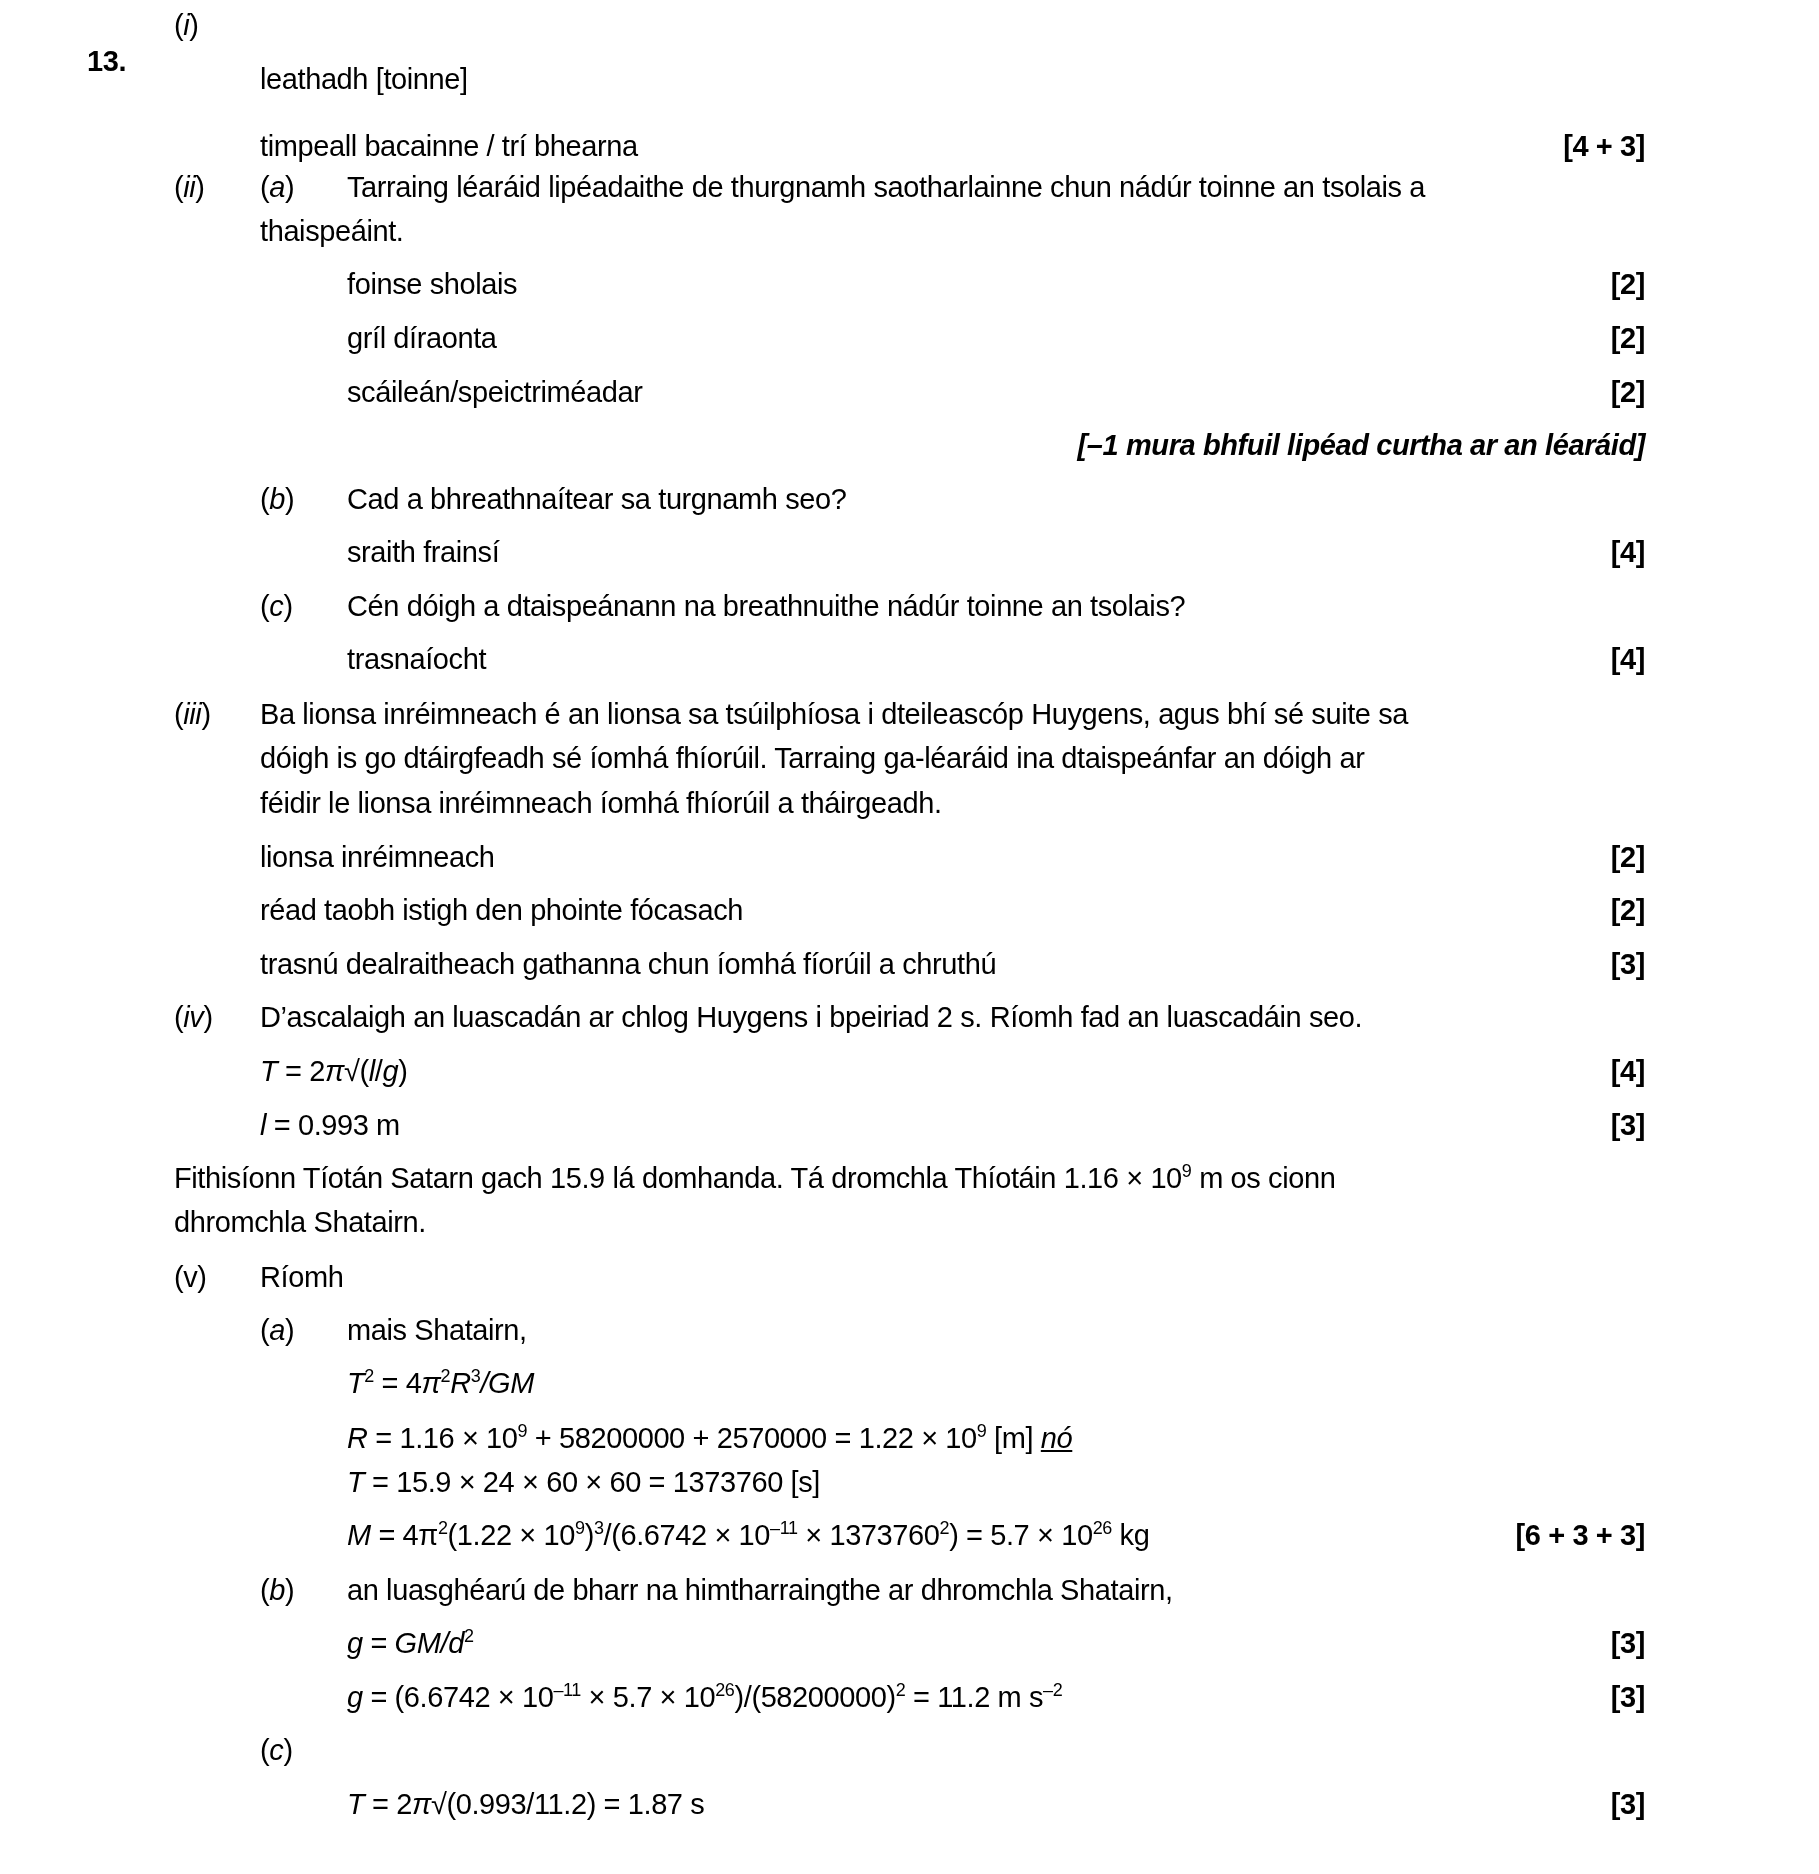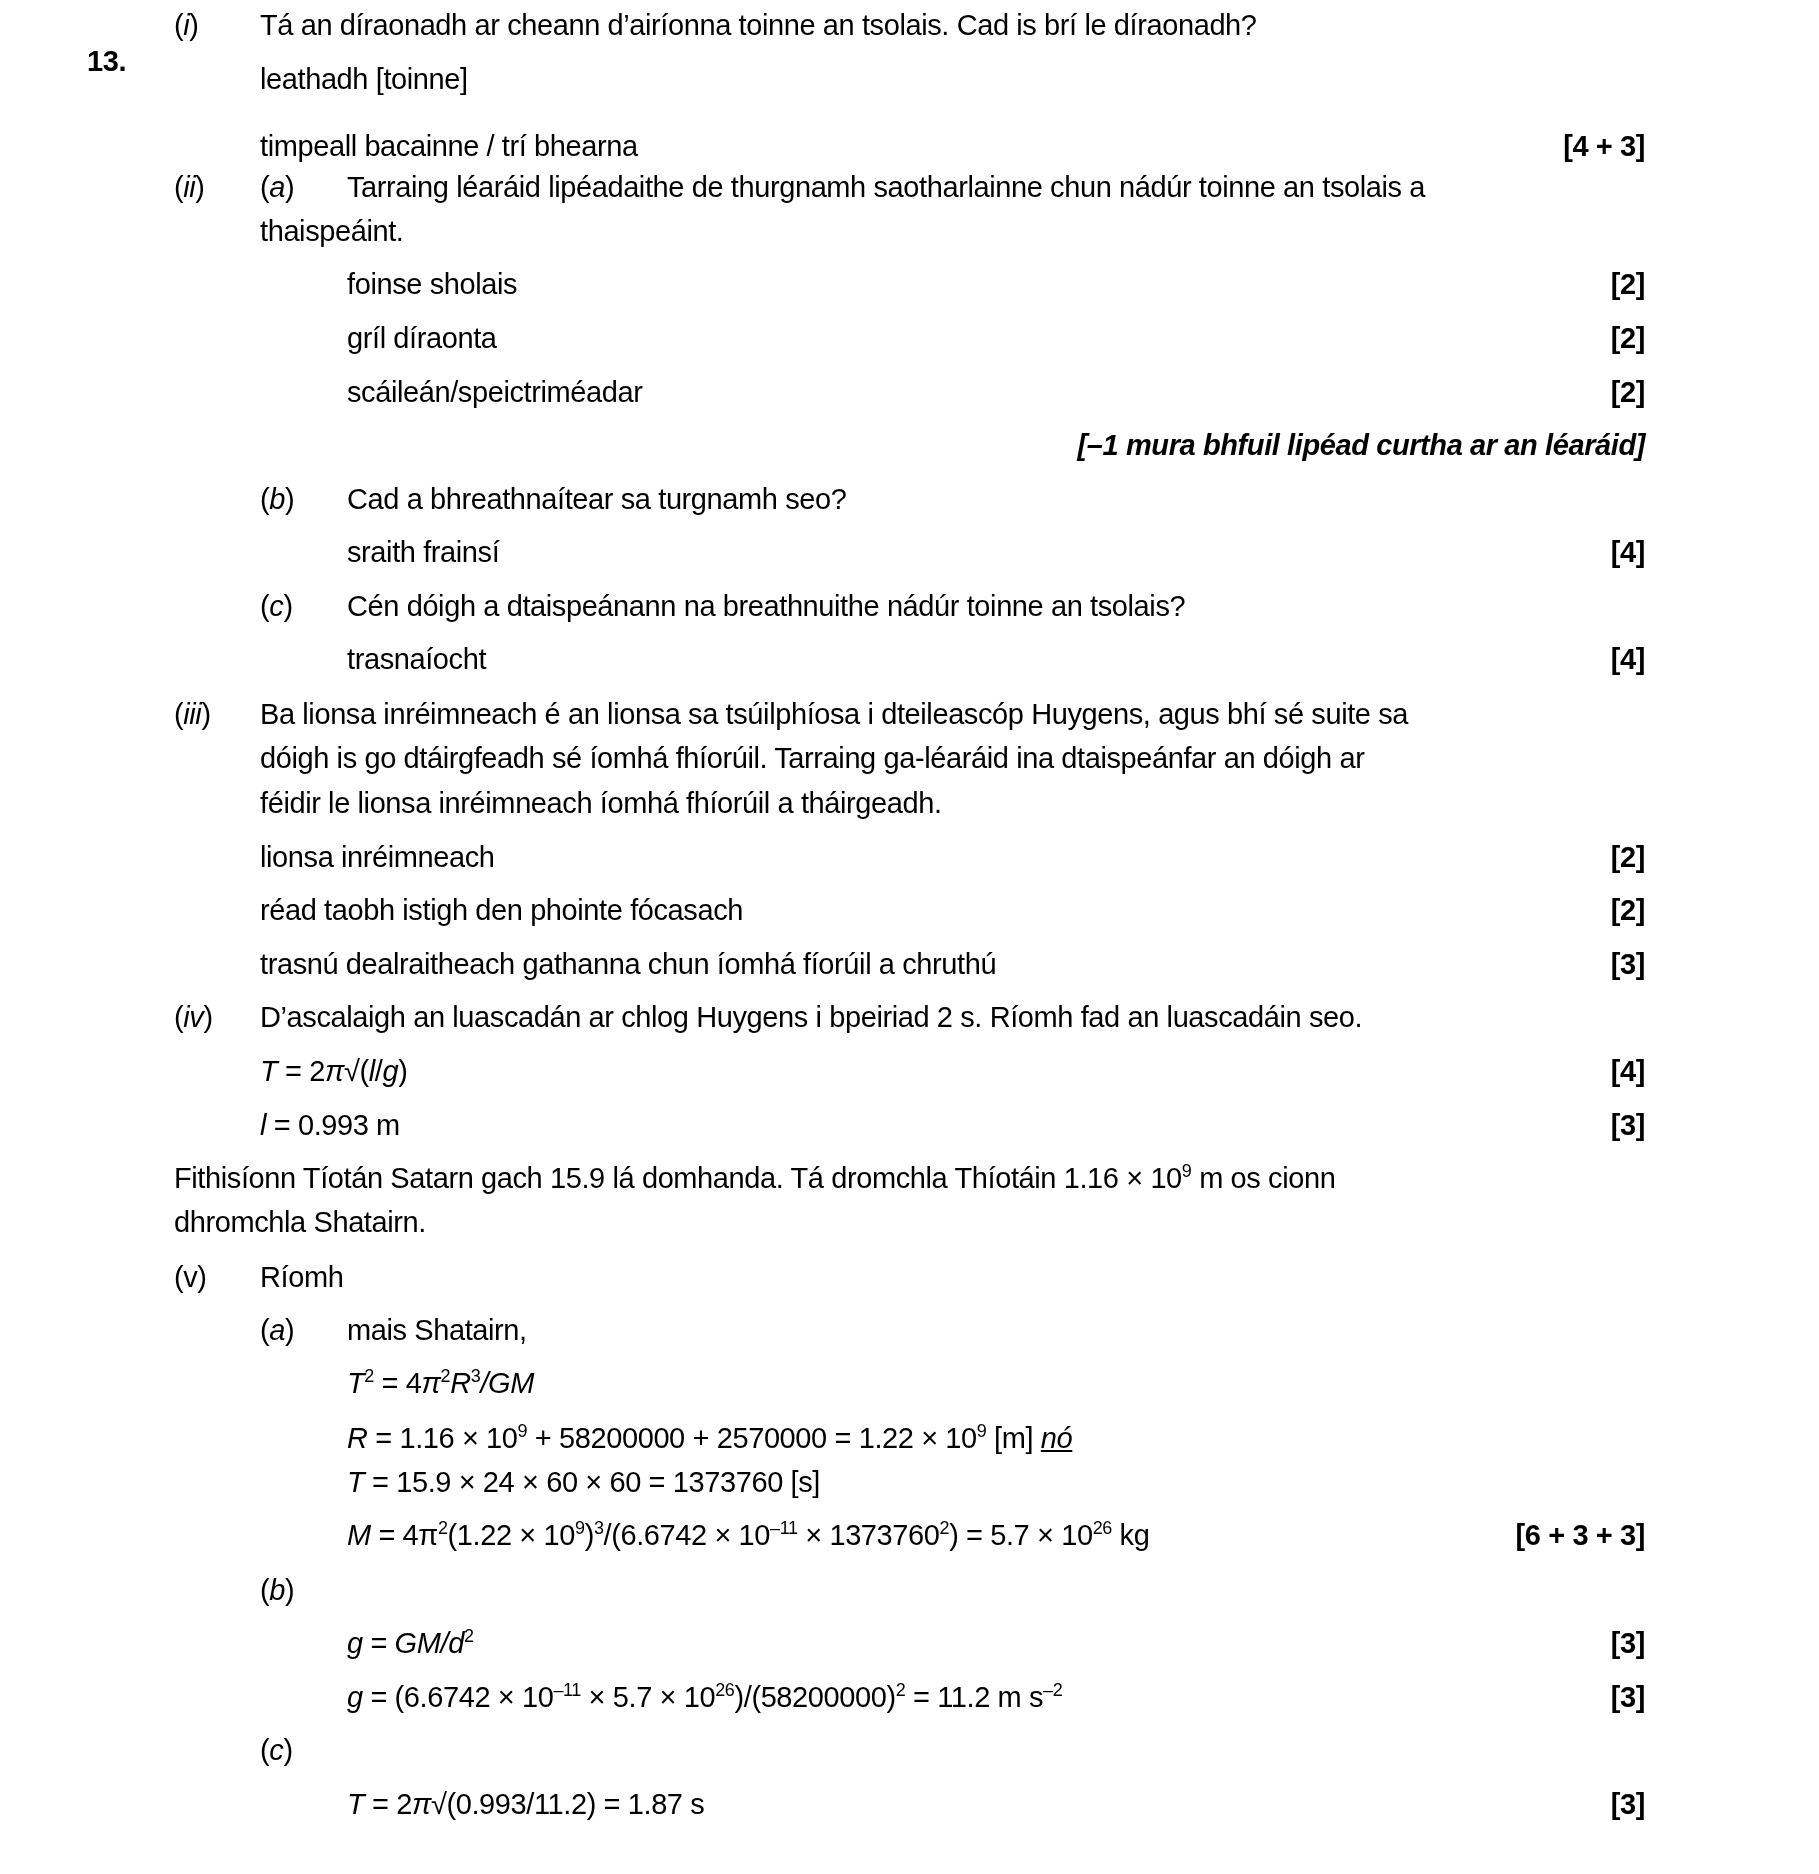--- a/index.html
+++ b/index.html
@@ -17,21 +17,20 @@
   .i{font-style:italic;}
   sup{font-size:18px;line-height:0;vertical-align:11px;}
   .u{text-decoration:underline;}
 </style>
 </head>
 <body>
 
 <div class="ln" style="top:3px">
   <span class="qn">13.</span>
   <span class="l1">(<span class="i">i</span>)</span>
-  <span class="t1">Tá an díraonadh ar cheann d’airíonna toinne an tsolais.  Cad is brí le díraonadh?</span>
 </div>
 <div class="ln" style="top:57px">
   <span class="t1 b">leathadh [toinne]</span>
 </div>
 <div class="ln" style="top:124px">
   <span class="t1 b">timpeall bacainne / trí bhearna</span>
   <span class="mk">[4 + 3]</span>
 </div>
 
 <div class="ln" style="top:165px">
@@ -133,20 +132,21 @@
 </div>
 <div class="ln" style="top:1460px">
   <span class="t2 b"><span class="i">T</span><span> = 15.9 × 24 × 60 × 60 = 1373760 [s]</span></span>
 </div>
 <div class="ln" style="top:1513px">
   <span class="t2 b"><span class="i">M</span><span> = 4π</span><sup>2</sup><span>(1.22 × 10</span><sup>9</sup><span>)</span><sup>3</sup><span>/(6.6742 × 10</span><sup>–11</sup><span> × 1373760</span><sup>2</sup><span>) = 5.7 × 10</span><sup>26</sup><span> kg</span></span>
   <span class="mk">[6 + 3 + 3]</span>
 </div>
 <div class="ln" style="top:1568px">
   <span class="l2">(<span class="i">b</span>)</span>
+  <span class="t2">an luasghéarú de bharr na himtharraingthe ar dhromchla Shatairn,</span>
 </div>
 <div class="ln" style="top:1621px">
   <span class="t2 b"><span class="i">g</span><span> = </span><span class="i">GM</span><span class="i">/</span><span class="i">d</span><sup>2</sup></span>
   <span class="mk">[3]</span>
 </div>
 <div class="ln" style="top:1675px">
   <span class="t2 b"><span class="i">g</span><span> = (6.6742 × 10</span><sup>–11</sup><span> × 5.7 × 10</span><sup>26</sup><span>)/(58200000)</span><sup>2</sup><span> = 11.2 m s</span><sup>–2</sup></span>
   <span class="mk">[3]</span>
 </div>
 <div class="ln" style="top:1728px">

